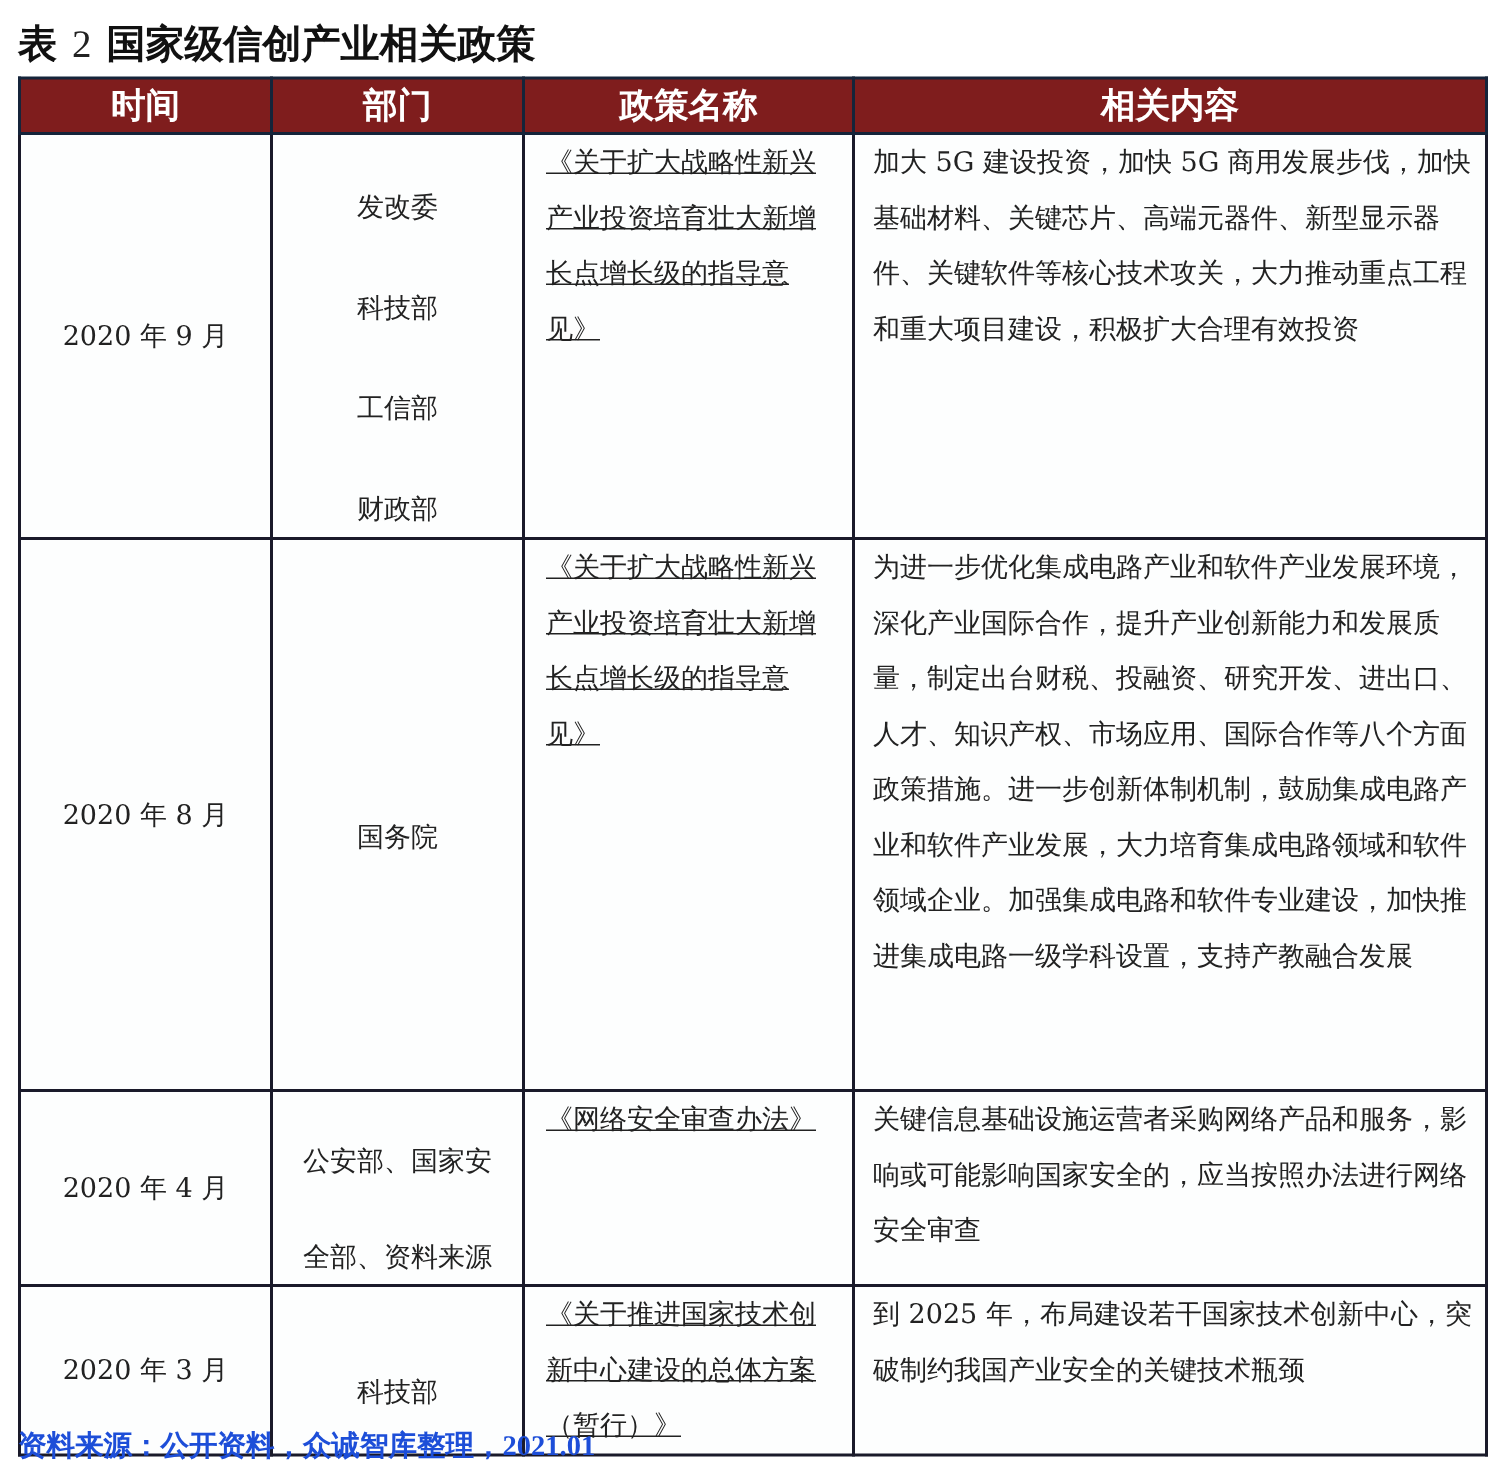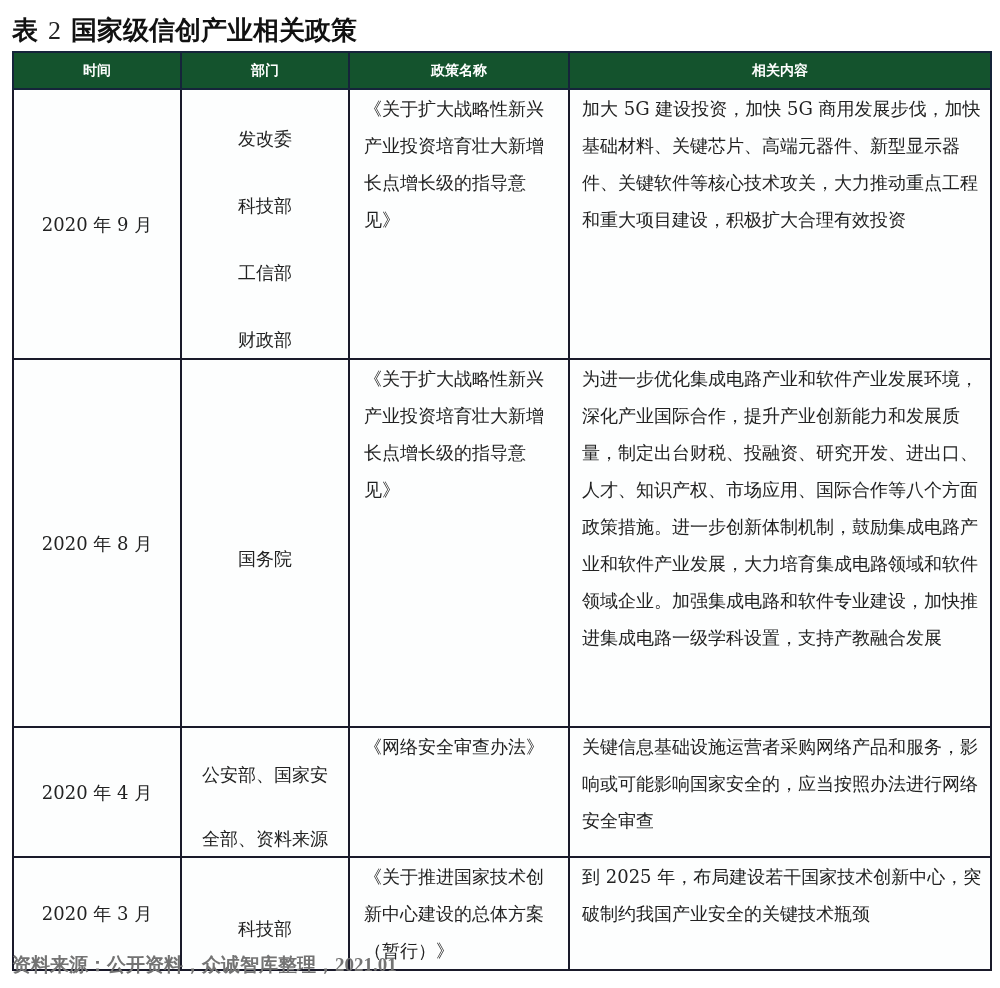--- a/index.html
+++ b/index.html
@@ -30,25 +30,25 @@
     .caption .num { font-family: "Liberation Serif", serif; font-weight: normal; margin: 0 10px; color: #222; }
     table.policy {
       position: absolute;
       left: 12px;
       top: 51px;
       width: 978px;
       border-collapse: collapse;
       table-layout: fixed;
     }
     table.policy th {
-      background: #14532d;
+      background: #7f1d1d;
       color: #ffffff;
       font-family: "DejaVu Sans", "Liberation Sans", sans-serif;
       font-weight: bold;
-      font-size: 14px;
+      font-size: 23px;
       height: 35px;
       border: 2px solid #15243a;
       padding: 0;
       text-align: center;
       vertical-align: middle;
     }
     table.policy td {
       border: 2px solid #1a1a2a;
       font-size: 18px;
       line-height: 37px;
@@ -56,37 +56,38 @@
       padding: 0;
       background: #fdfefe;
     }
     td.time, td.dept {
       text-align: center;
     }
     td.name {
       vertical-align: top !important;
       padding: 0 8px 0 14px !important;
       text-align: left;
+      text-decoration: underline;
     }
     td.content {
       vertical-align: top !important;
       padding: 0 8px 0 12px !important;
       text-align: left;
       margin-left: 28px;
     }
     td.dept .line { display: block; margin-top: 30px; }
     .footer {
       position: absolute;
       left: 12px;
       top: 950px;
       font-family: "DejaVu Sans", "Liberation Sans", sans-serif;
       font-weight: bold;
       font-size: 19px;
       line-height: 28px;
-      color: #737373;
+      color: #1d4ed8;
       white-space: nowrap;
     }
     .footer .date { font-family: "Liberation Serif", serif; font-weight: bold; }
     tr.r1 td { height: 183px; }
     tr.r2 td { height: 366px; }
     tr.r3 td { height: 108px; }
     tr.r4 td { height: 110px; }
     tr.r5 td { height: 71px; }
     tr.r1 td.dept { line-height: 37px; }
     tr.r3 td.dept { line-height: 34px; }

